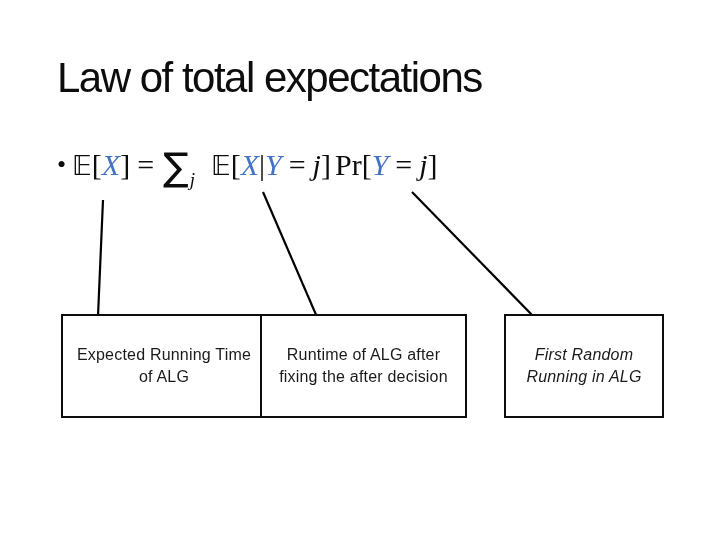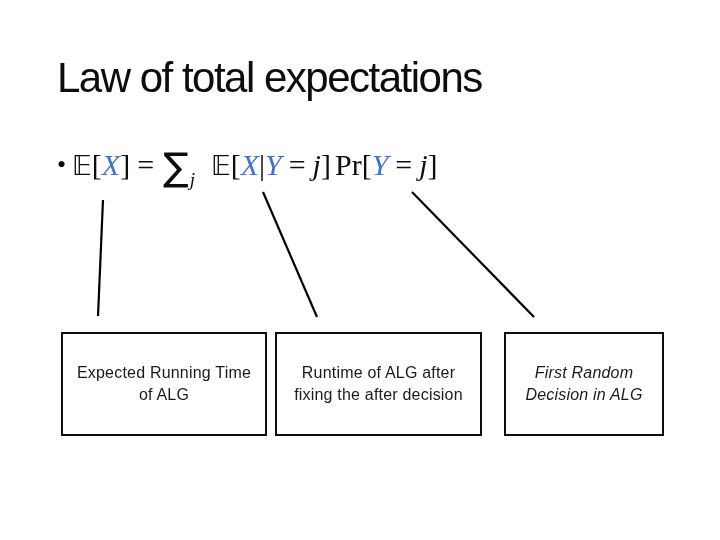--- a/index.html
+++ b/index.html
@@ -89,24 +89,23 @@
     display: flex;
     flex-direction: column;
     align-items: center;
     justify-content: center;
     text-align: center;
     font-family: "Liberation Sans", sans-serif;
     font-size: 16px;
     letter-spacing: 0.2px;
     line-height: 22px;
     color: #1a1a1a;
-    margin-top: 18px;
   }
   .cbox-1 { left: 61px;  width: 206px; }
-  .cbox-2 { left: 275px; width: 207px; }
+  .cbox-2 { left: 260px; width: 207px; }
   .cbox-3 { left: 504px; width: 160px; font-style: italic; }
 </style>
 </head>
 <body>
 
 <div class="slide" style="--bg: #ffffff; --ink: #0d0d0d; --blue: #4472C4;">
 
   <div class="title">Law of total expectations</div>
 
   <div class="formula"><span class="bullet">•</span><span class="ds">𝔼</span><span>[</span><span class="var">X</span><span>]</span><span class="eq">=</span><span class="sum">∑</span><span class="sumsub">j</span><span class="ds">𝔼</span><span>[</span><span class="var">X</span><span>|</span><span class="var">Y</span><span class="eq">=</span><span class="it">j</span><span>]</span><span class="sp">Pr</span><span>[</span><span class="var">Y</span><span class="eq">=</span><span class="it">j</span><span>]</span></div>
@@ -122,16 +121,16 @@
     <span>of ALG</span>
   </div>
 
   <div class="cbox cbox-2">
     <span>Runtime of ALG after</span>
     <span>fixing the after decision</span>
   </div>
 
   <div class="cbox cbox-3">
     <span>First Random</span>
-    <span>Decision in ALG</span>
+    <span>Running in ALG</span>
   </div>
 
 </div>
 
 </body></html>

